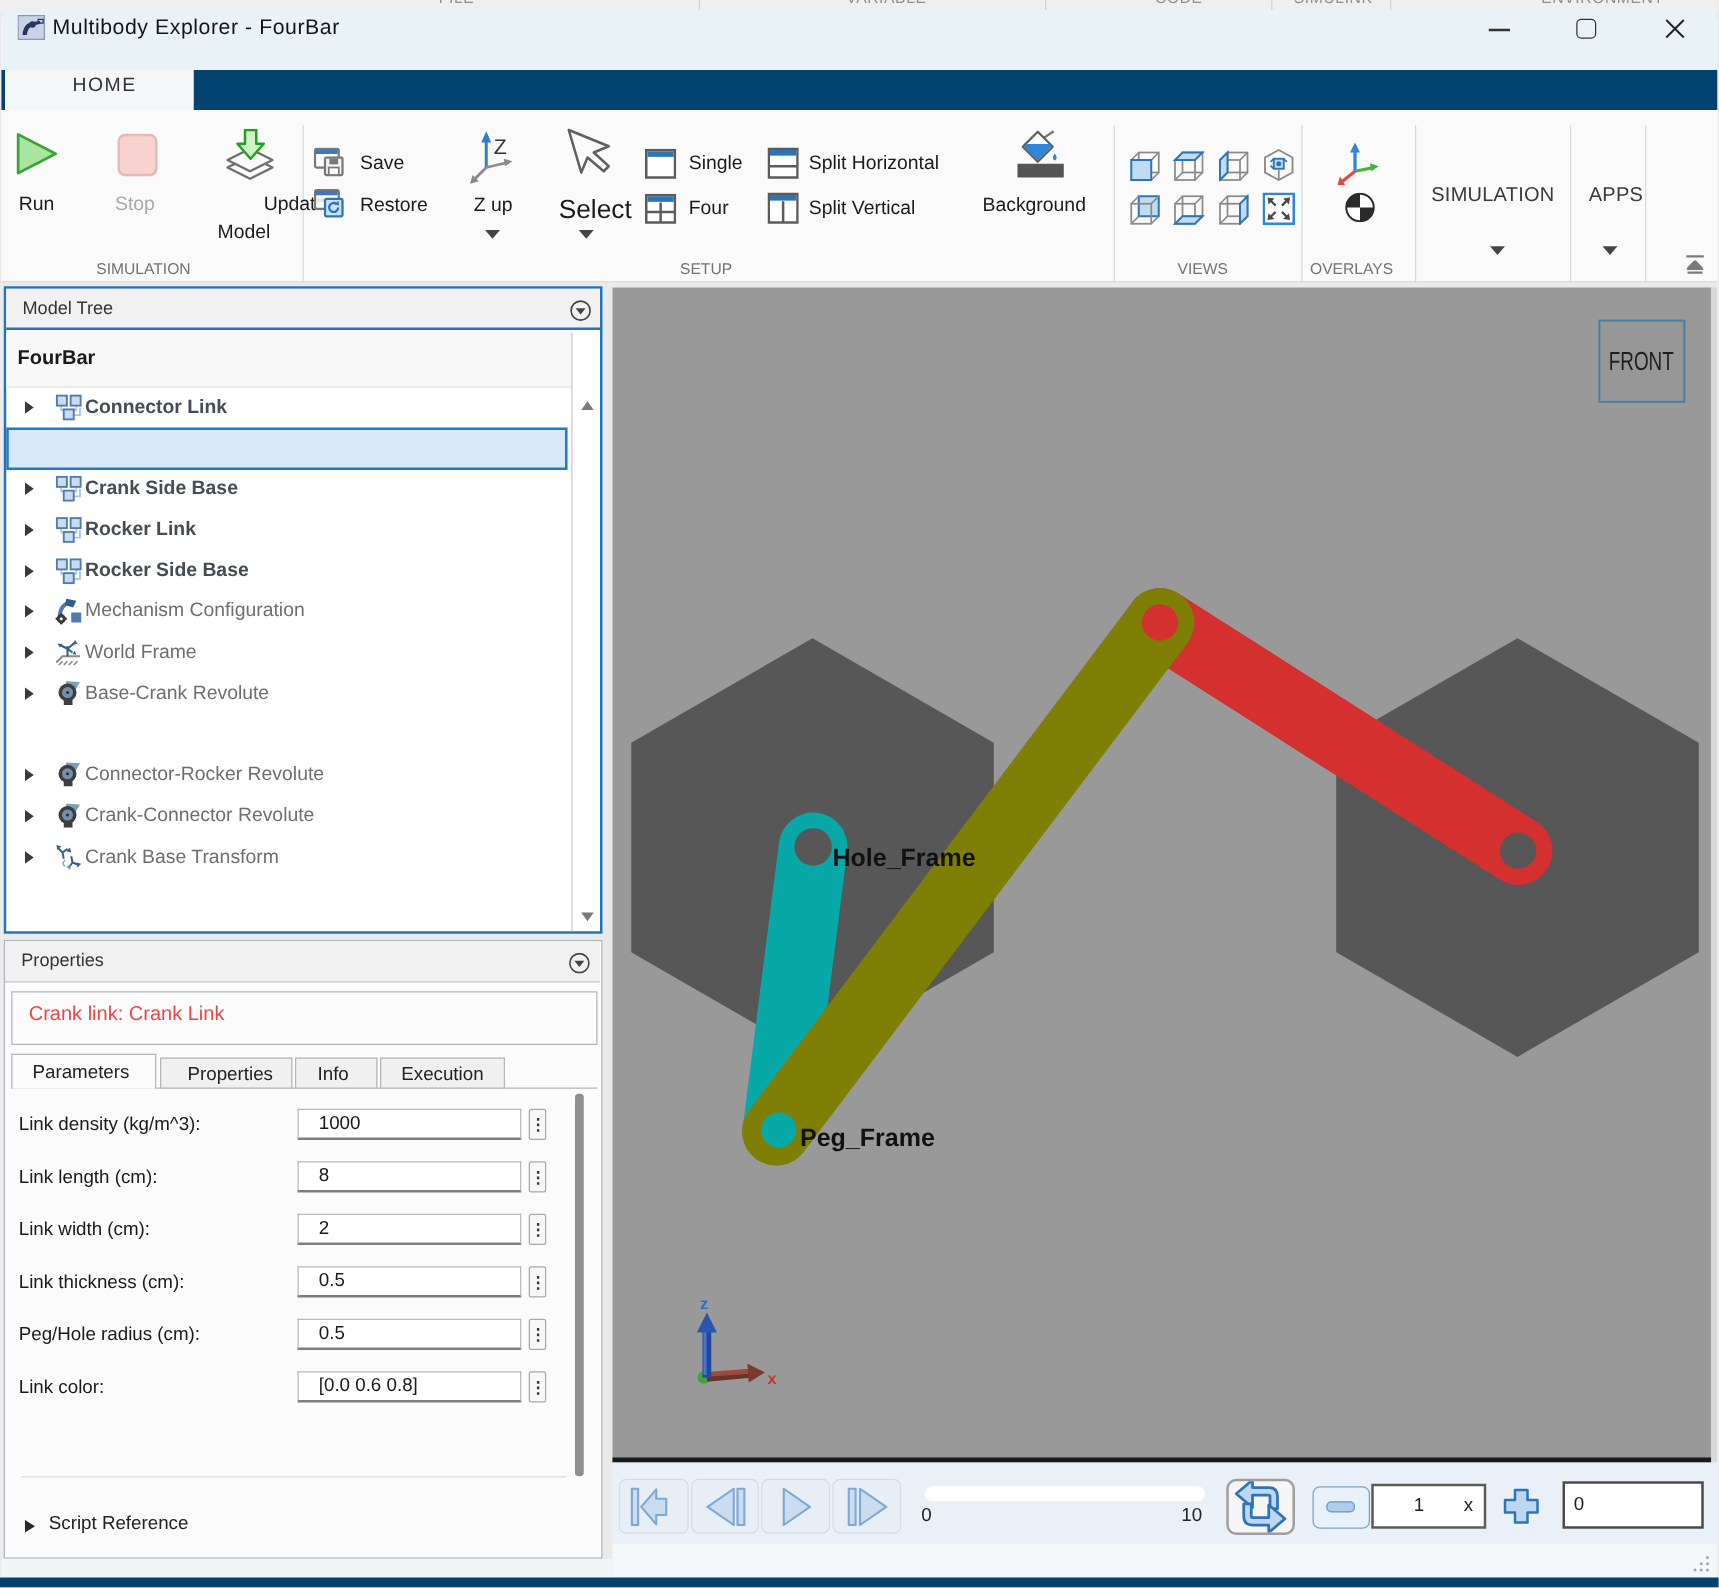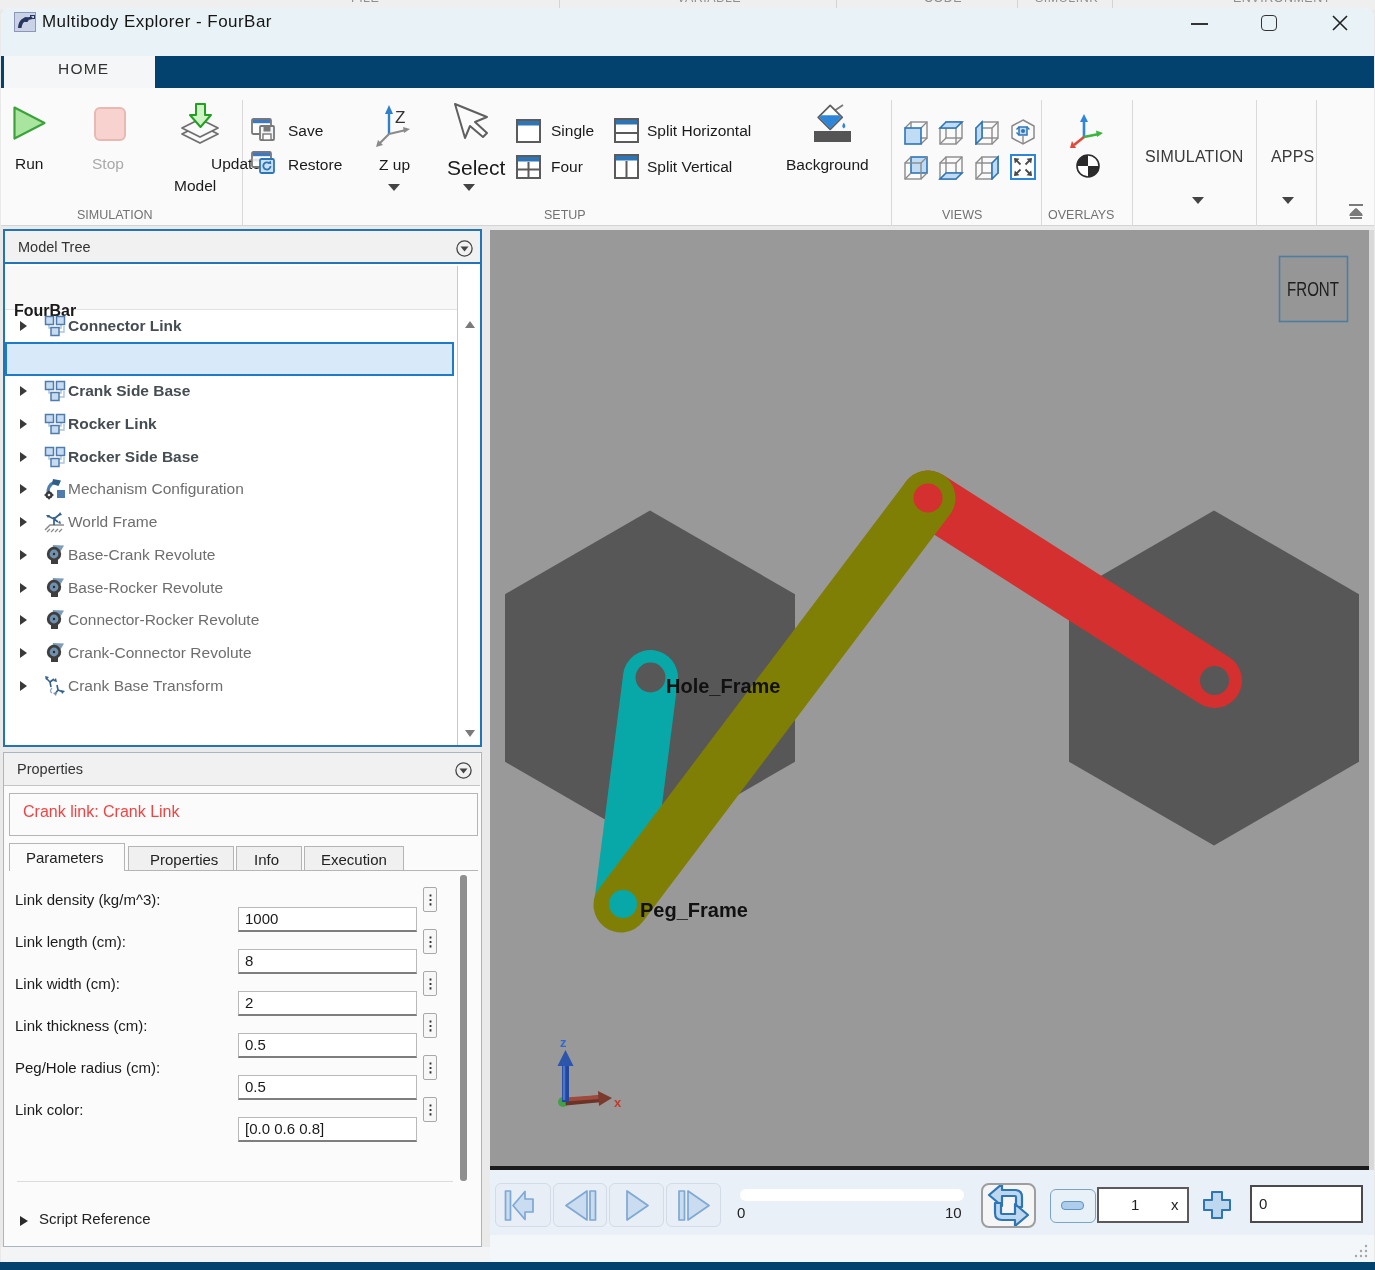--- a/index.html
+++ b/index.html
@@ -8,21 +8,21 @@
 .grplbl{position:absolute;color:#727272;font-size:12.5px;white-space:nowrap;}
 .sep{position:absolute;width:1px;background:#D9D9D9;top:92px;height:127px;}
 .tri-dn{position:absolute;width:0;height:0;border-left:6.5px solid transparent;border-right:6.5px solid transparent;border-top:7px solid #444;}
 .trow{position:absolute;left:0;width:449px;height:33px;}
 .texp{position:absolute;left:15px;top:11px;width:0;height:0;border-top:5.5px solid transparent;border-bottom:5.5px solid transparent;border-left:7.5px solid #3a3a3a;}
 .ticon{position:absolute;left:39px;top:5px;}
 .tlbl{position:absolute;left:63px;top:7px;font-size:15.5px;white-space:nowrap;}
 .bi{color:#454C52;font-weight:bold;}
 .di{color:#6E6E6E;}
 .plabel{position:absolute;left:11px;font-size:15px;color:#1a1a1a;white-space:nowrap;}
-.pinput{position:absolute;left:234px;width:179px;height:25px;background:#FFF;border:1px solid #B9B9B9;border-bottom:2px solid #7E7E7E;font-size:15px;color:#1a1a1a;padding:2px 0 0 6px;margin-top:20px;}
+.pinput{position:absolute;left:234px;width:179px;height:25px;background:#FFF;border:1px solid #B9B9B9;border-bottom:2px solid #7E7E7E;font-size:15px;color:#1a1a1a;padding:2px 0 0 16px;}
 .pdots{position:absolute;left:419px;width:14px;height:25px;border:1px solid #A9A9A9;border-radius:2px;background:#F7F7F7;color:#333;font-size:13px;font-weight:bold;text-align:center;line-height:23px;letter-spacing:0;}
 </style></head><body>
 <div id="stage">
 
 <div class="abs" style="left:0;top:0;width:1375px;height:10px;background:#EFEFEF;overflow:hidden;">
   <div class="abs" style="left:351px;top:-9px;font-size:12.5px;color:#8F8F8F;letter-spacing:0.5px;">FILE</div>
   <div class="abs" style="left:677px;top:-9px;font-size:12.5px;color:#8F8F8F;letter-spacing:0.5px;">VARIABLE</div>
   <div class="abs" style="left:924px;top:-9px;font-size:12.5px;color:#8F8F8F;letter-spacing:0.5px;">CODE</div>
   <div class="abs" style="left:1035px;top:-9px;font-size:12.5px;color:#8F8F8F;letter-spacing:0.5px;">SIMULINK</div>
   <div class="abs" style="left:1233px;top:-9px;font-size:12.5px;color:#8F8F8F;letter-spacing:0.5px;">ENVIRONMENT</div>
@@ -231,21 +231,21 @@
   <div class="abs" style="left:0;top:218px;width:1373px;height:1036px;background:#EAEAEA;"></div>
 
   <div class="abs" style="left:2px;top:221px;width:479px;height:518px;background:#FFF;border:2px solid #2373B9;">
     <div class="abs" style="left:0;top:0;width:475px;height:33px;background:#F1F1F1;border-bottom:2px solid #2373B9;"></div>
     <div class="abs" style="left:13px;top:8px;font-size:14.5px;color:#333;">Model Tree</div>
     <svg class="abs" style="left:451px;top:9px;" width="17" height="17" viewBox="0 0 17 17">
           <circle cx="8.5" cy="8.5" r="7.6" fill="none" stroke="#444" stroke-width="1.3"></circle>
           <polygon points="4.5,6.5 12.5,6.5 8.5,11.5" fill="#444"></polygon>
         </svg>
     <div class="abs" style="left:0;top:35px;width:452px;height:44px;background:#F8F8F8;border-bottom:1px solid #E2E2E2;"></div>
-    <div class="abs" style="left:9px;top:47px;font-size:16px;font-weight:bold;color:#1a1a1a;margin-top:24px;">FourBar</div>
+    <div class="abs" style="left:9px;top:47px;font-size:16px;font-weight:bold;color:#1a1a1a;">FourBar</div>
     <div class="abs" style="left:452px;top:35px;width:1px;height:479px;background:#C9C9C9;"></div>
 
     <svg class="abs" style="left:458px;top:88px;" width="14" height="12" viewBox="0 0 14 12">
           <polygon points="7,2 12,9 2,9" fill="#7a7a7a"></polygon>
         </svg>
     <svg class="abs" style="left:458px;top:496px;" width="14" height="12" viewBox="0 0 14 12">
           <polygon points="7,10 12,3 2,3" fill="#7a7a7a"></polygon>
         </svg>
 
     <div class="trow" style="top:79px;">
@@ -331,31 +331,20 @@
     <div class="trow" style="top:308px;">
           <div class="texp"></div>
           <svg class="ticon" width="22" height="22" viewBox="0 0 22 22">
             <rect x="7" y="13" width="7" height="7" fill="#3E3E3E"></rect>
             <polygon points="9,1 20,1.5 16.5,7.5 8,6" fill="#7C9CB8"></polygon>
             <circle cx="10" cy="10" r="7.2" fill="#3E3E3E"></circle>
             <circle cx="10" cy="10" r="4.4" fill="#6F90AE"></circle>
             <circle cx="10" cy="10" r="1.2" fill="#2b2b2b"></circle>
           </svg>
           <div class="tlbl di">Base-Crank Revolute</div>
-        </div>
-    <div class="trow" style="top:341px;">
-          <div class="texp"></div>
-          <svg class="ticon" width="22" height="22" viewBox="0 0 22 22">
-            <rect x="7" y="13" width="7" height="7" fill="#3E3E3E"></rect>
-            <polygon points="9,1 20,1.5 16.5,7.5 8,6" fill="#7C9CB8"></polygon>
-            <circle cx="10" cy="10" r="7.2" fill="#3E3E3E"></circle>
-            <circle cx="10" cy="10" r="4.4" fill="#6F90AE"></circle>
-            <circle cx="10" cy="10" r="1.2" fill="#2b2b2b"></circle>
-          </svg>
-          <div class="tlbl di">Base-Rocker Revolute</div>
         </div>
     <div class="trow" style="top:373px;">
           <div class="texp"></div>
           <svg class="ticon" width="22" height="22" viewBox="0 0 22 22">
             <rect x="7" y="13" width="7" height="7" fill="#3E3E3E"></rect>
             <polygon points="9,1 20,1.5 16.5,7.5 8,6" fill="#7C9CB8"></polygon>
             <circle cx="10" cy="10" r="7.2" fill="#3E3E3E"></circle>
             <circle cx="10" cy="10" r="4.4" fill="#6F90AE"></circle>
             <circle cx="10" cy="10" r="1.2" fill="#2b2b2b"></circle>
           </svg>

